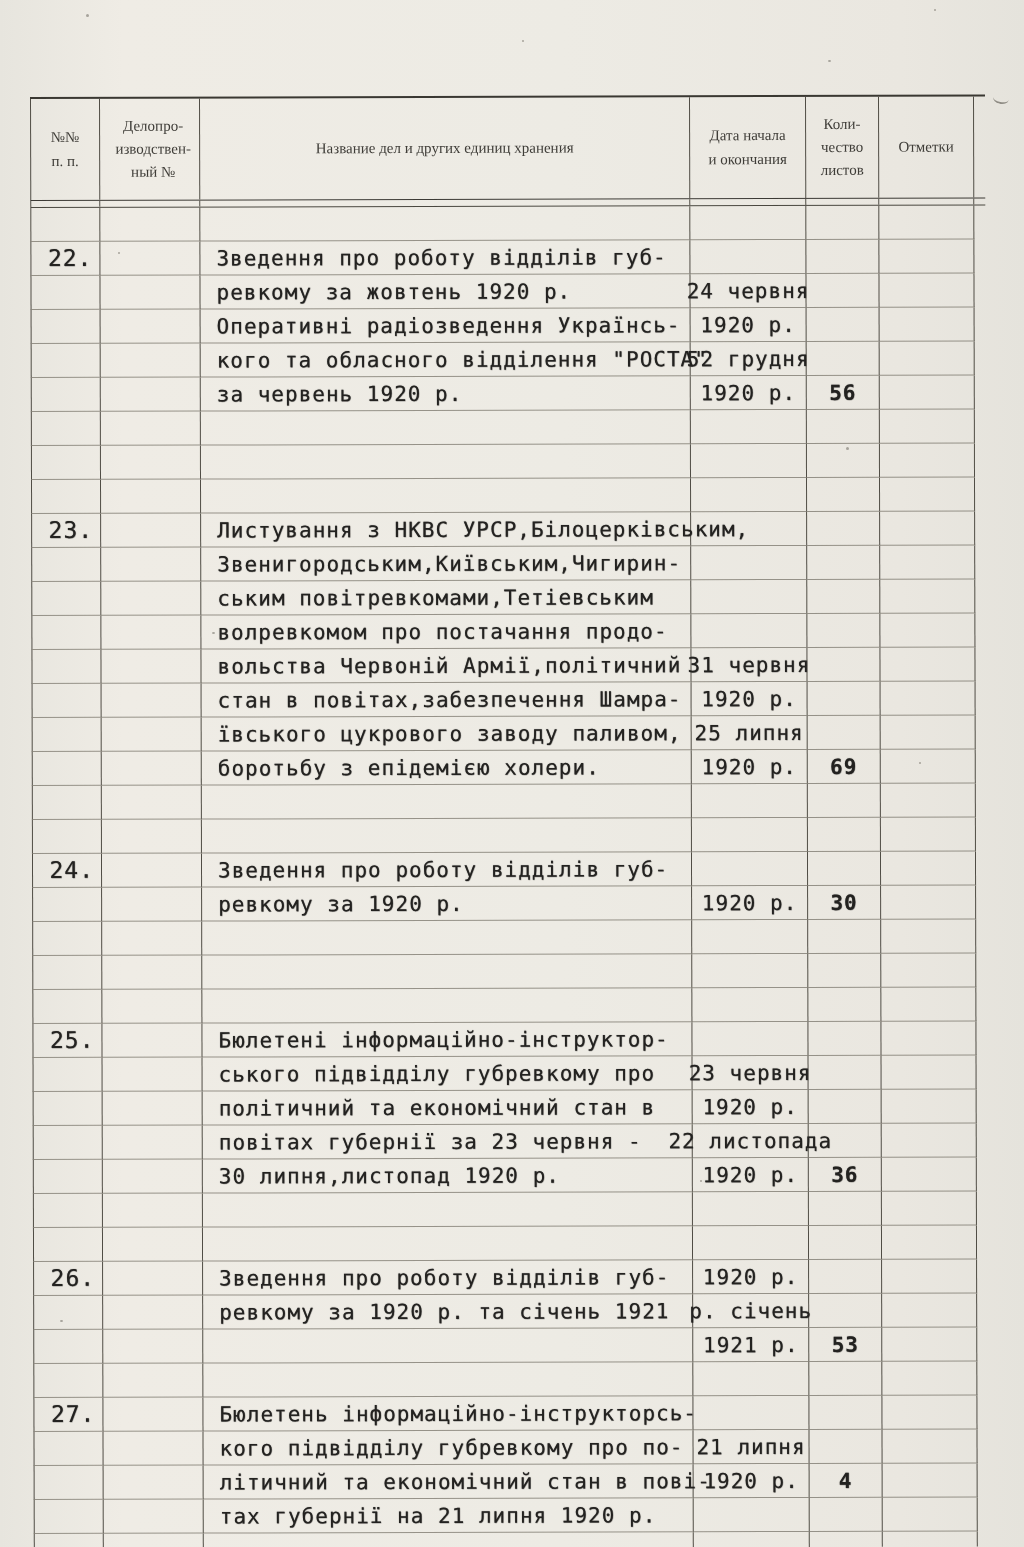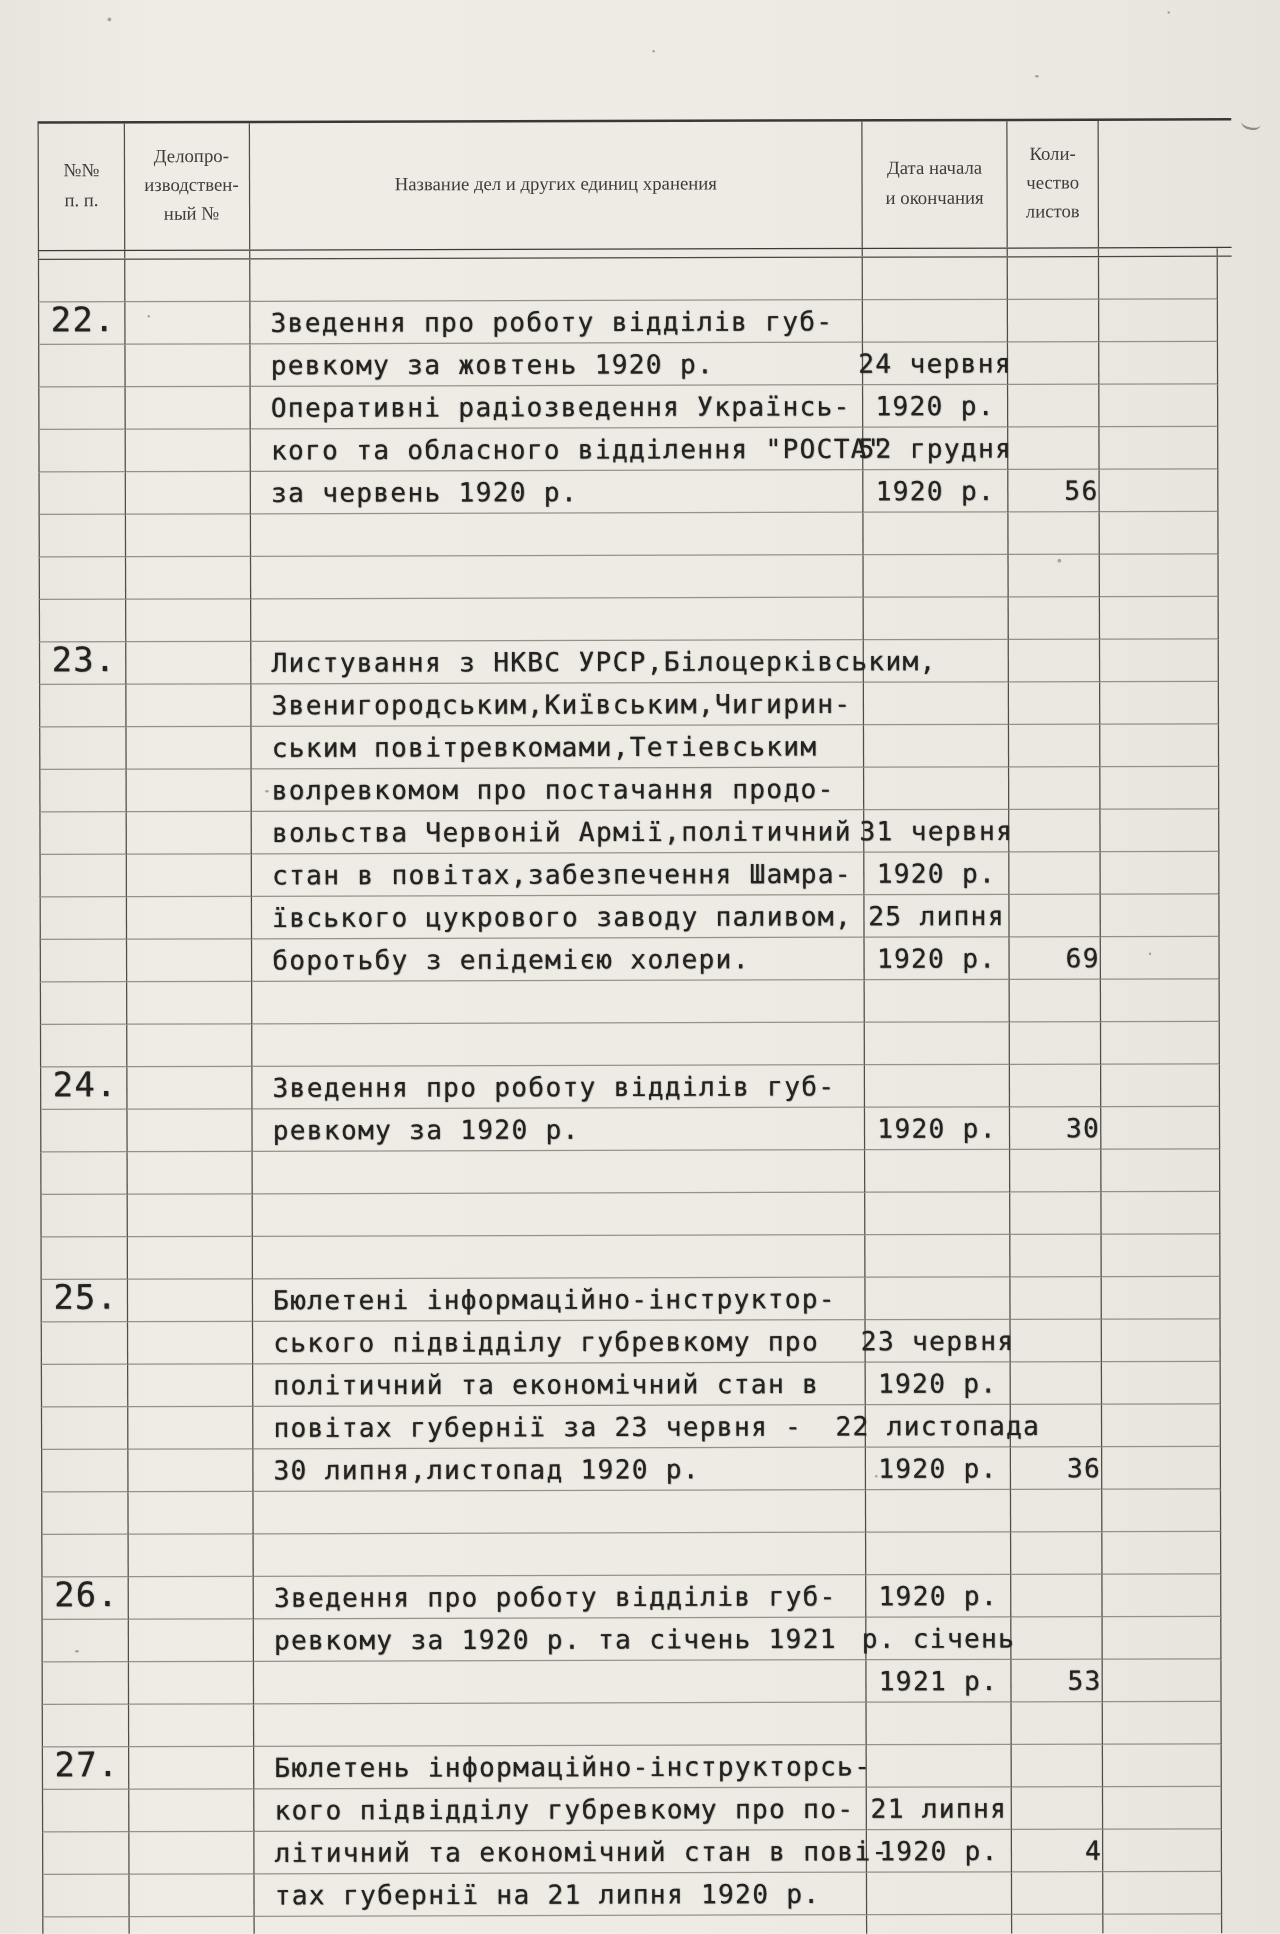--- a/index.html
+++ b/index.html
@@ -41,24 +41,24 @@
   .scell{box-sizing:border-box;border-right:1px solid #504d45;}
   .c1{width:70px;} .c2{width:100px;} .c3{width:490px;} .c4{width:116px;} .c5{width:73px;justify-content:center;} .c6{width:95px;}
   .hcell.c2{text-align:center;padding-left:7px;}
   
   .txt{
     font-size:21px;line-height:1;letter-spacing:1px;white-space:nowrap;
     padding-bottom:5px;
     text-shadow:0 0 1px rgba(35,34,32,.55), .5px .5px 0 rgba(35,34,32,.3);
   }
   .c-num{justify-content:flex-end;}
-  .c-num .txt{font-size:27px;padding-right:7px;}
+  .c-num .txt{font-size:23px;padding-right:7px;}
   .c-title{padding-left:16px;}
   .c-date{justify-content:center;}
-  .c-count{justify-content:flex-end;}
+  .c-count{justify-content:center;font-weight:bold;}
   
   .speck{position:absolute;border-radius:50%;background:#6d6a61;opacity:.55;}
   .squiggle{position:absolute;width:16px;height:9px;border-bottom:2px solid #6b6860;border-radius:50%;transform:rotate(10deg);opacity:.7;}
 </style>
 </head>
 <body>
 
 <div class="page">
 
   <div class="arch-table">
@@ -78,20 +78,23 @@
       </div>
       <div class="hcell c4">
         <span>Дата начала</span>
         <span>и  окончания</span>
       </div>
       <div class="hcell c5">
         <span>Коли-</span>
         <span>чество</span>
         <span>листов</span>
       </div>
+      <div class="hcell c6">
+        <span>Отметки</span>
+      </div>
     </div>
 
     <div class="sprow">
       <div class="scell c1"></div>
         <div class="scell c2"></div>
         <div class="scell c3"></div>
       <div class="scell c4"></div>
         <div class="scell c5"></div>
         <div class="scell c6"></div>
     </div>

